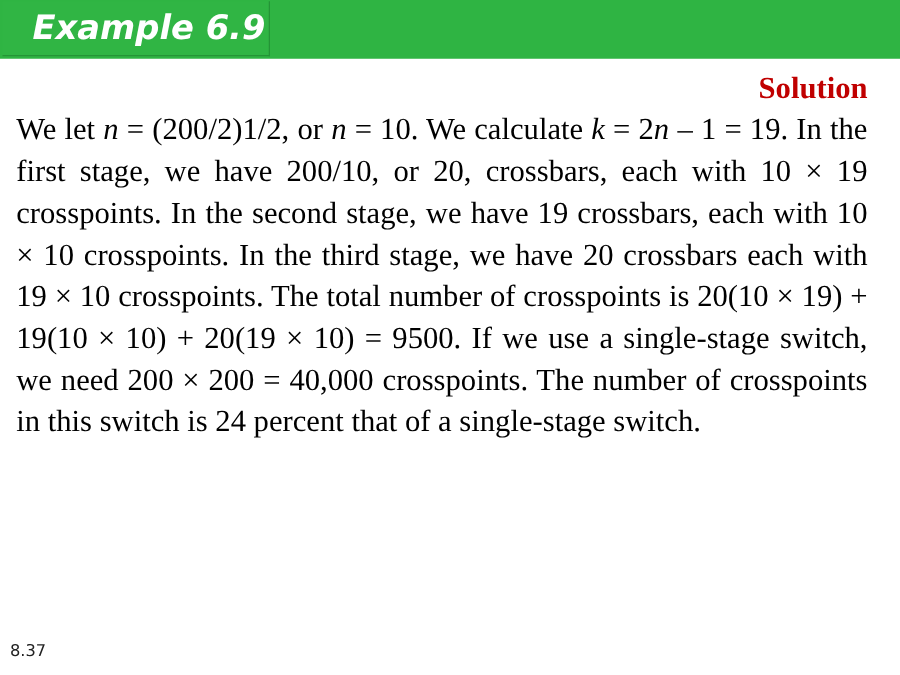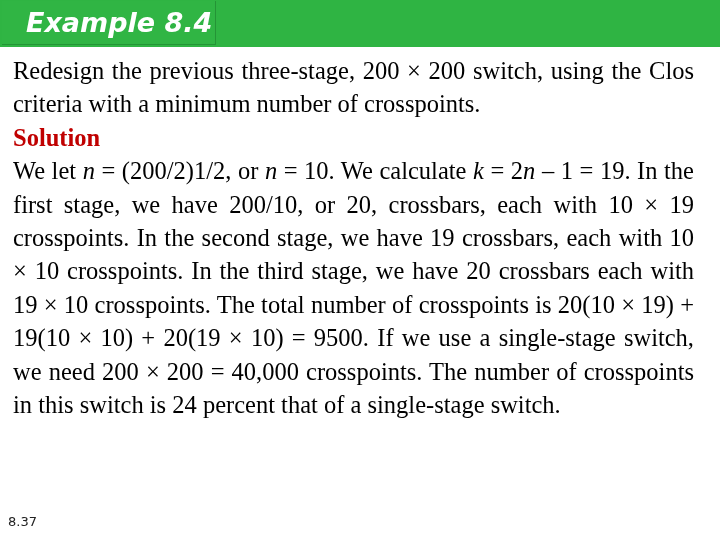--- a/index.html
+++ b/index.html
@@ -65,47 +65,46 @@
     text-justify: inter-word;
     word-spacing: 0px;
   }
   .para .var {
     font-style: italic;
   }
   .solution {
     display: block;
     font-weight: bold;
     color: #C00000;
-    text-align: left;
+    text-align: right;
     font-size: 24.5px;
     line-height: 33.4px;
   }
 
   
   .footer {
     position: absolute;
     left: 8px;
     top: 516px;
     font-family: "DejaVu Sans", "Liberation Sans", sans-serif;
     font-size: 13px;
     line-height: 12px;
     color: #222222;
   }
 </style>
 </head>
 <body>
 
 <div class="banner">
   <div class="banner-inner"></div>
-  <div class="banner-title">Example 8.4</div>
+  <div class="banner-title">Example 6.9</div>
 </div>
 
 <div class="content">
 
-  <p class="para"><span>Redesign the previous three-stage, 200 × 200 switch, using</span> <span>the Clos criteria with a minimum number of crosspoints.</span></p>
 
   <span class="solution">Solution</span>
 
   <p class="para"><span>We let </span><span class="var">n</span><span> = (200/2)1/2, or </span><span class="var">n</span><span> = 10. We calculate </span><span class="var">k</span><span> = 2</span><span class="var">n</span><span> – 1 = 19. In the first stage, we have 200/10, or 20, crossbars, each with 10 × 19 crosspoints. In the second stage, we have 19 crossbars, each with 10 × 10 crosspoints. In the third stage, we have 20 crossbars each with 19 × 10 crosspoints. The total number of crosspoints is 20(10 × 19) + 19(10 × 10) + 20(19 × 10) = 9500. If we use a single-stage switch, we need 200 × 200 = 40,000 crosspoints. The number of crosspoints in this switch is 24 percent that of a single-stage switch.</span></p>
 
 </div>
 
 <div class="footer">8.37</div>
 
 </body></html>

